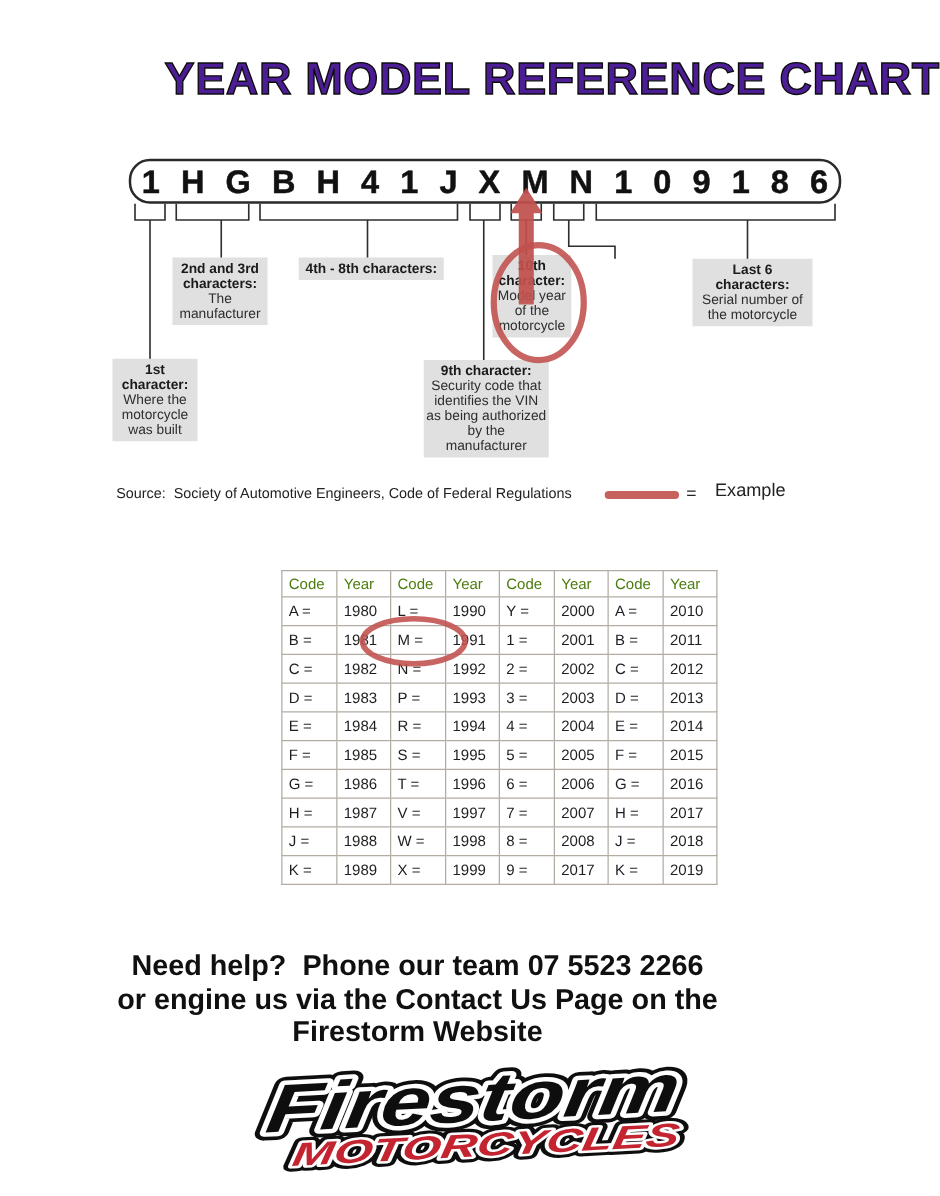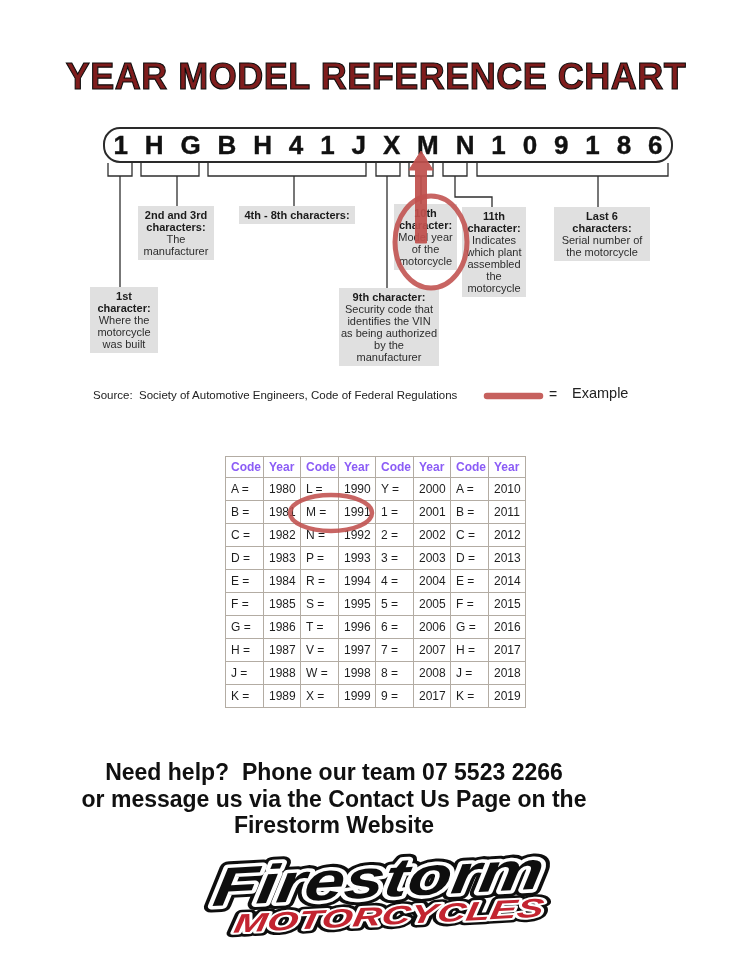--- a/index.html
+++ b/index.html
@@ -2,22 +2,22 @@
 <html><head>
 <meta charset="utf-8">
 <style>
   html,body { margin:0; padding:0; background:#ffffff; }
   #page {
     position:relative; width:752px; height:957px; background:#ffffff;
     font-family:"Liberation Sans", sans-serif; overflow:hidden;
   }
   
   #title {
-    position:absolute; top:56px; left:0; width:752px; text-align:center;
-    font-size:36px; font-weight:bold; color:#7f1d1d; letter-spacing:0.5px;
+    position:absolute; top:42px; left:0; width:752px; text-align:right;
+    font-size:36px; font-weight:bold; color:#4c1d95; letter-spacing:0.5px;
     -webkit-text-stroke:1.1px #0c0c0c;
   }
   
   #vin-box {
     position:absolute; left:103px; top:127px; width:570px; height:36px;
     border:2px solid #2a2a2a; border-radius:17px; box-sizing:border-box;
     display:flex; align-items:center; justify-content:space-around;
     background:#fff; z-index:1;
   }
   .vin-char { font-size:26px; font-weight:bold; color:#111; -webkit-text-stroke:0.4px #111; line-height:1; }
@@ -43,21 +43,21 @@
   }
   #legend-equals { position:absolute; left:549px; top:386px; font-size:14px; color:#222; }
   #legend-label  { position:absolute; left:572px; top:385px; font-size:14.5px; color:#222; }
   
   #year-table-wrap { position:absolute; left:225px; top:456px; z-index:1; }
   table { border-collapse:collapse; table-layout:fixed; }
   th, td {
     border:1px solid #b3aca3; font-size:12px; text-align:left;
     padding:4px 0 4px 5px; color:#1e1e1e; white-space:nowrap; overflow:hidden;
   }
-  th { font-weight:bold; color:#8b5cf6; padding:3px 2px 3px 5px; }
+  th { font-weight:normal; color:#4d7c0f; padding:3px 8px 3px 5px; }
   th:nth-child(odd), td:nth-child(odd) { width:30px; }
   th:nth-child(even), td:nth-child(even) { width:29px; }
   
   #help-block {
     position:absolute; left:0; top:759px; width:668px; text-align:center;
     font-size:23px; font-weight:bold; color:#101010; line-height:26.5px;
   }
   .help-line { white-space:pre; }
   
   #logo-svg { position:absolute; left:186px; top:851px; z-index:2; }
@@ -131,24 +131,20 @@
     <div class="co-h">4th - 8th characters:</div>
   </div>
   <div class="callout" id="co4">
     <div class="co-h">9th character:</div>
     <div class="co-b">Security code that identifies the VIN as being authorized by the manufacturer</div>
   </div>
   <div class="callout" id="co5">
     <div class="co-h">10th character:</div>
     <div class="co-b">Model year of the motorcycle</div>
   </div>
-  <div class="callout" id="co6">
-    <div class="co-h">11th character:</div>
-    <div class="co-b">Indicates which plant assembled the motorcycle</div>
-  </div>
   <div class="callout" id="co7">
     <div class="co-h">Last 6 characters:</div>
     <div class="co-b">Serial number of the motorcycle</div>
   </div>
 
   <div id="source-line">Source:  Society of Automotive Engineers, Code of Federal Regulations</div>
   <div id="legend-equals">=</div>
   <div id="legend-label">Example</div>
 
   <div id="year-table-wrap">
@@ -265,21 +261,21 @@
             <td>2017</td>
             <td>K =</td>
             <td>2019</td>
           </tr>
         </tbody>
     </table>
   </div>
 
   <div id="help-block">
     <div class="help-line">Need help?  Phone our team 07 5523 2266</div>
-    <div class="help-line">or message us via the Contact Us Page on the</div>
+    <div class="help-line">or engine us via the Contact Us Page on the</div>
     <div class="help-line">Firestorm Website</div>
   </div>
 
   <svg id="logo-svg" width="390" height="100" viewBox="0 0 390 100">
     <g transform="rotate(-3 195 50) skewX(-12)">
 
       <text class="logo-text" x="200" y="46" font-size="54" text-anchor="middle" textLength="330" lengthAdjust="spacingAndGlyphs" fill="none" stroke="#0e0e0e" stroke-width="13" stroke-linejoin="round">Firestorm</text>
       <text class="logo-text" x="200" y="46" font-size="54" text-anchor="middle" textLength="330" lengthAdjust="spacingAndGlyphs" fill="none" stroke="#ffffff" stroke-width="7" stroke-linejoin="round">Firestorm</text>
       <text class="logo-text" x="200" y="46" font-size="54" text-anchor="middle" textLength="330" lengthAdjust="spacingAndGlyphs" fill="#0e0e0e">Firestorm</text>
 

